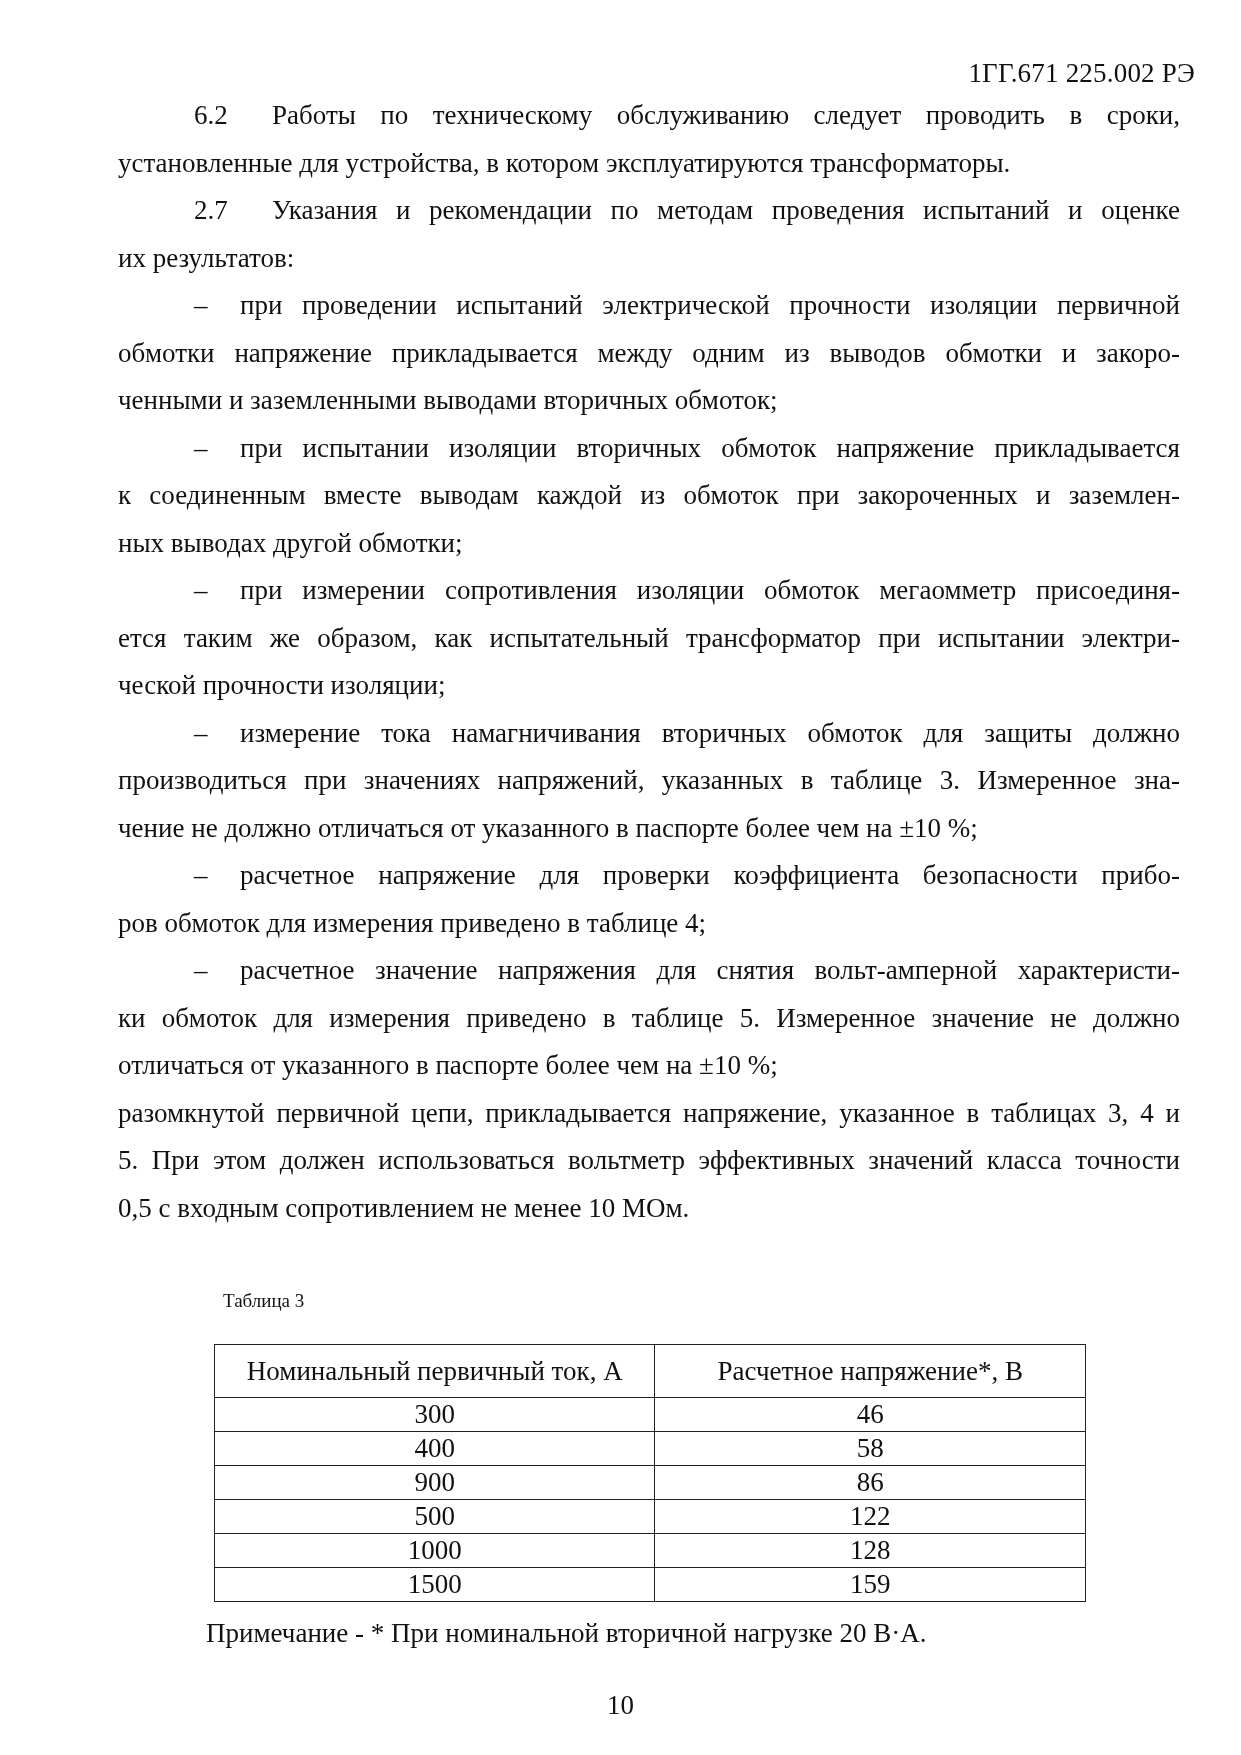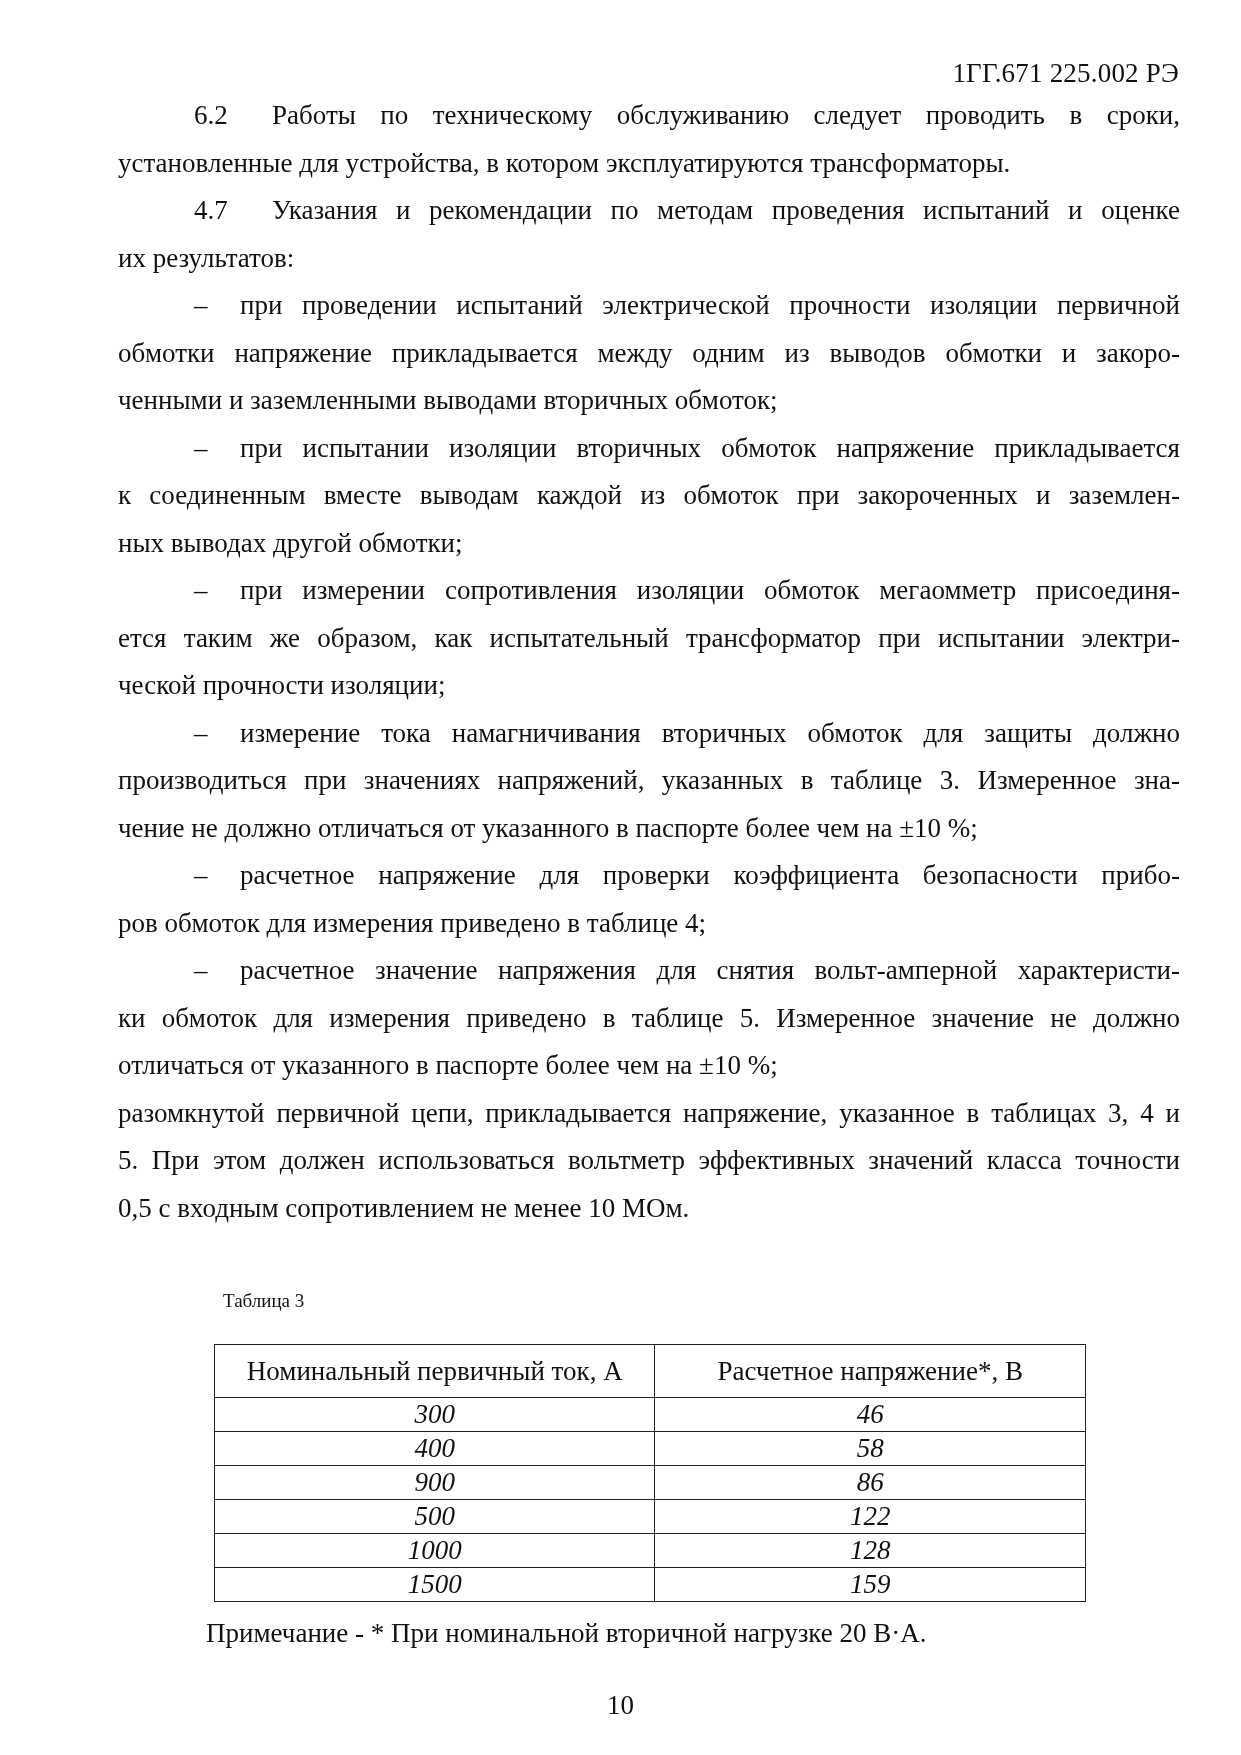--- a/index.html
+++ b/index.html
@@ -16,21 +16,21 @@
       color: #111111;
     }
     .page {
       position: absolute;
       left: 0; top: 0;
       width: 1241px;
       height: 1755px;
     }
     .doc-code {
       position: absolute;
-      right: 62px;
+      right: 46px;
       top: 58px;
       font-size: 27px;
       letter-spacing: 0.2px;
     }
     .body-text {
       position: absolute;
       left: 118px;
       width: 1062px;
       top: 92px;
       font-size: 27px;
@@ -68,21 +68,20 @@
       text-align: center;
       font-weight: normal;
       padding: 0;
     }
     table.data-table th {
       height: 52px;
     }
     table.data-table td {
       height: 33px;
       line-height: 33px;
-      font-style: italic;
     }
     table.data-table col.c1 { width: 441px; }
     table.data-table col.c2 { width: 431px; }
     .note {
       position: absolute;
       left: 206px;
       top: 1618px;
       font-size: 27px;
     }
     .page-number {
@@ -102,21 +101,21 @@
   <div class="doc-code">1ГГ.671 225.002 РЭ</div>
 
   <div class="body-text">
 
     <div>
       <span class="line indent"><span style="display:inline-block;width:78px;">6.2</span><span>Работы по техническому обслуживанию следует проводить в сроки,</span></span>
       <span class="line last">установленные для устройства, в котором эксплуатируются трансформаторы.</span>
     </div>
 
     <div>
-      <span class="line indent"><span style="display:inline-block;width:78px;">4.7</span><span>Указания и рекомендации по методам проведения испытаний и оценке</span></span>
+      <span class="line indent"><span style="display:inline-block;width:78px;">2.7</span><span>Указания и рекомендации по методам проведения испытаний и оценке</span></span>
       <span class="line last">их результатов:</span>
     </div>
 
     <div>
       <span class="line indent"><span style="display:inline-block;width:46px;">–</span><span>при проведении испытаний электрической прочности изоляции первичной</span></span>
       <span class="line">обмотки напряжение прикладывается между одним из выводов обмотки и закоро-</span>
       <span class="line last">ченными и заземленными выводами вторичных обмоток;</span>
     </div>
 
     <div>

